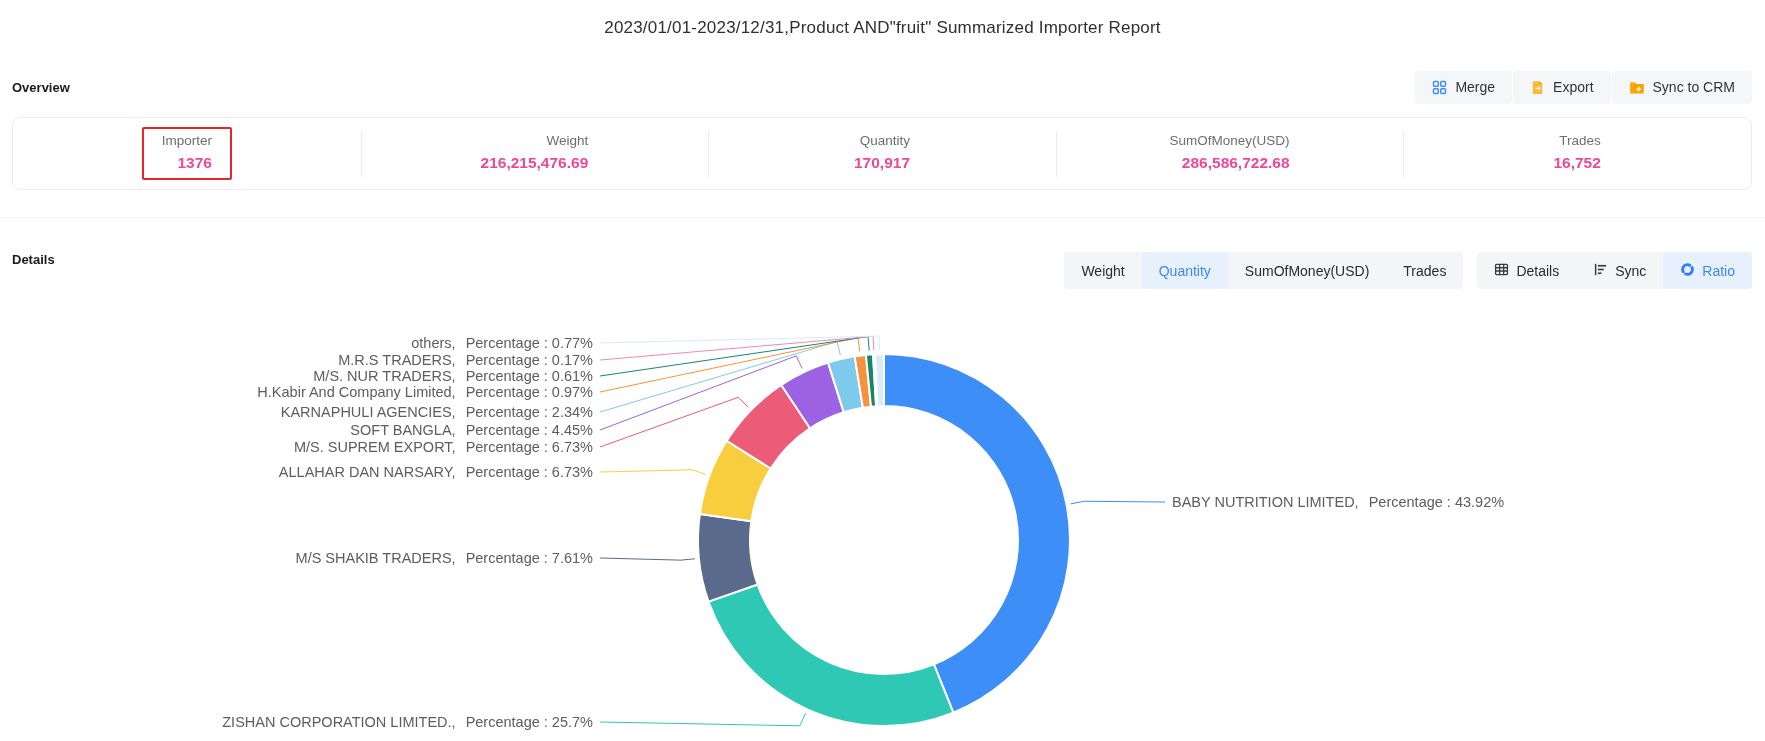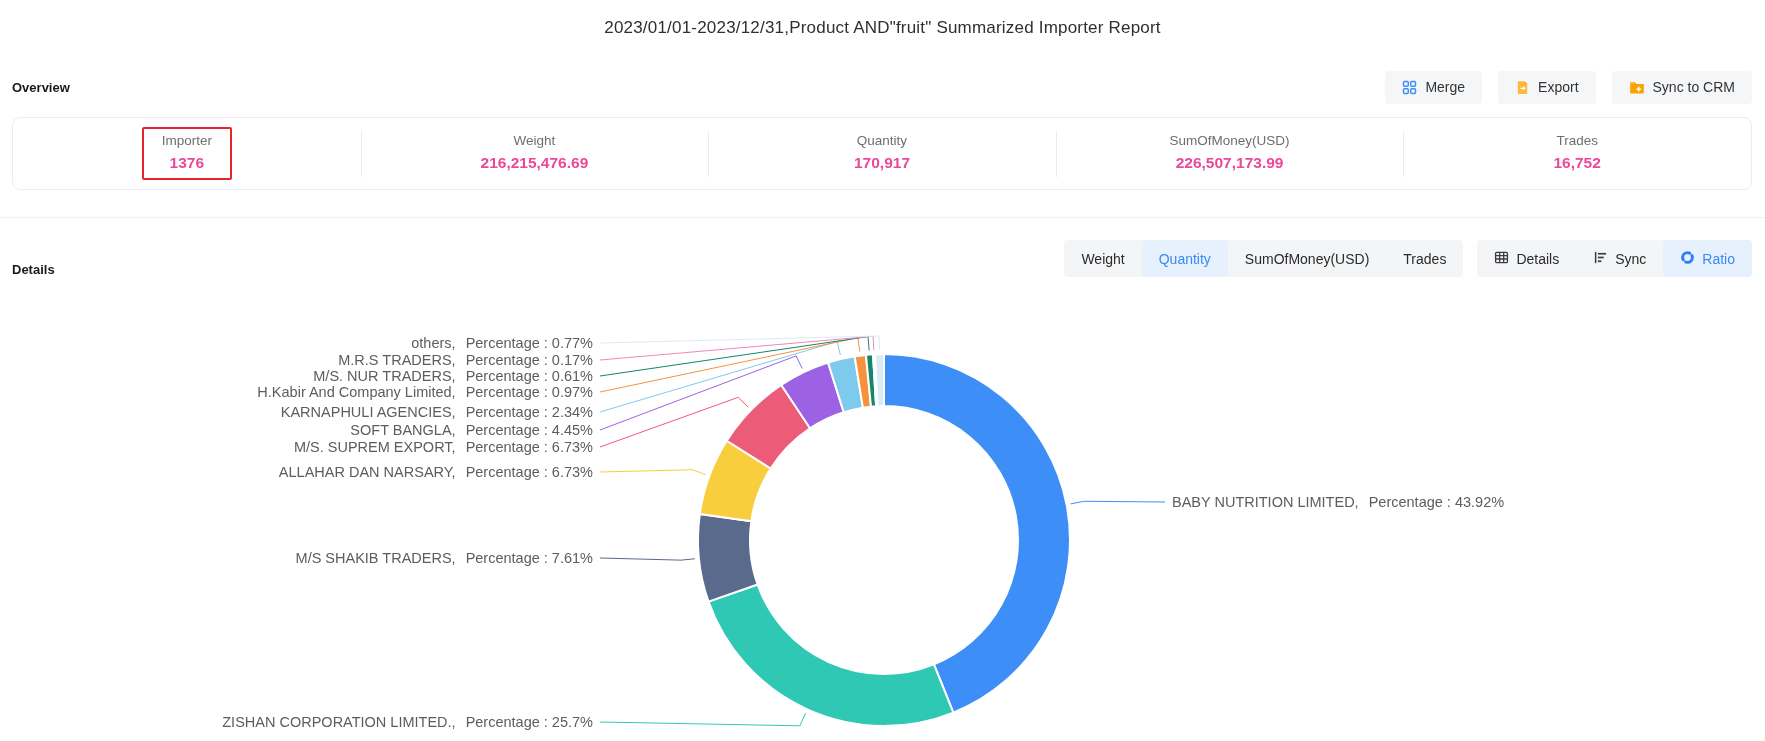--- a/index.html
+++ b/index.html
@@ -10,47 +10,47 @@
   
   .page-title{
     position:absolute;top:18px;left:0;width:100%;text-align:center;
     font-size:17px;color:#2f2f2f;letter-spacing:.2px;
   }
   .overview-row{
     position:absolute;top:70px;left:12px;right:13px;height:34px;
     display:flex;align-items:center;justify-content:space-between;
   }
   .sec-heading{font-size:13px;font-weight:bold;color:#1a1a1a;margin:0;}
-  .btn-group{display:flex;gap:16px;justify-content:flex-end;}
+  .btn-group{display:flex;gap:1px;justify-content:flex-end;}
   .ui-btn{
     display:inline-flex;align-items:center;gap:8px;height:33px;padding:0 17px;
     background:#f5f6f8;border:none;border-radius:4px;font-size:14px;color:#333;
     font-family:"Liberation Sans",sans-serif;cursor:pointer;
   }
   .ui-btn .ic{display:inline-flex;align-items:center;}
   
   .stats-card{
     position:absolute;top:117px;left:12px;right:13px;height:73px;
     background:#fff;border:1px solid #ebedf0;border-radius:8px;
     display:flex;align-items:center;box-sizing:border-box;
   }
   .stat-col{flex:1;text-align:center;position:relative;}
   .stat-col + .stat-col::before{
     content:'';position:absolute;left:0;top:50%;transform:translateY(-50%);
     width:1px;height:46px;background:#e9ebee;
   }
-  .stat-inner{display:inline-block;border:2px solid transparent;padding:4px 18px 6px;border-radius:2px;}
+  .stat-inner{display:inline-block;border:2px solid transparent;padding:4px 18px 6px;border-radius:2px;text-align:right;}
   .stat-inner.highlighted{border-color:#e5242b;}
   .stat-label{font-size:13.5px;color:#6e6e6e;margin-bottom:6px;}
   .stat-value{font-size:15.5px;color:#ec4899;font-weight:bold;}
   
   .section-divider{position:absolute;top:217px;left:0;right:0;height:1px;background:#f0f1f3;}
   .details-row{
-    position:absolute;top:240px;left:12px;right:13px;height:37px;
-    display:flex;align-items:flex-end;z-index:2;
+    position:absolute;top:252px;left:12px;right:13px;height:37px;
+    display:flex;align-items:flex-start;z-index:2;
   }
   .tab-zone{margin-left:auto;display:flex;gap:14px;}
   .tab-group{display:flex;background:#f4f5f7;border-radius:4px;}
   .tab{
     display:inline-flex;align-items:center;gap:7px;height:37px;padding:0 17px;
     font-size:14px;color:#2b2b2b;cursor:pointer;border-radius:4px;white-space:nowrap;
   }
   .tab.active{background:#e6f1fd;color:#3a8af0;}
   
   #chart-svg{position:absolute;left:0;top:0;width:1765px;height:741px;z-index:1;}
@@ -115,21 +115,21 @@
   </div>
   <div class="stat-col">
     <div class="stat-inner">
       <div class="stat-label">Quantity</div>
       <div class="stat-value">170,917</div>
     </div>
   </div>
   <div class="stat-col">
     <div class="stat-inner">
       <div class="stat-label">SumOfMoney(USD)</div>
-      <div class="stat-value">226,507,173.99</div>
+      <div class="stat-value">286,586,722.68</div>
     </div>
   </div>
   <div class="stat-col">
     <div class="stat-inner">
       <div class="stat-label">Trades</div>
       <div class="stat-value">16,752</div>
     </div>
   </div>
 </div>
 

